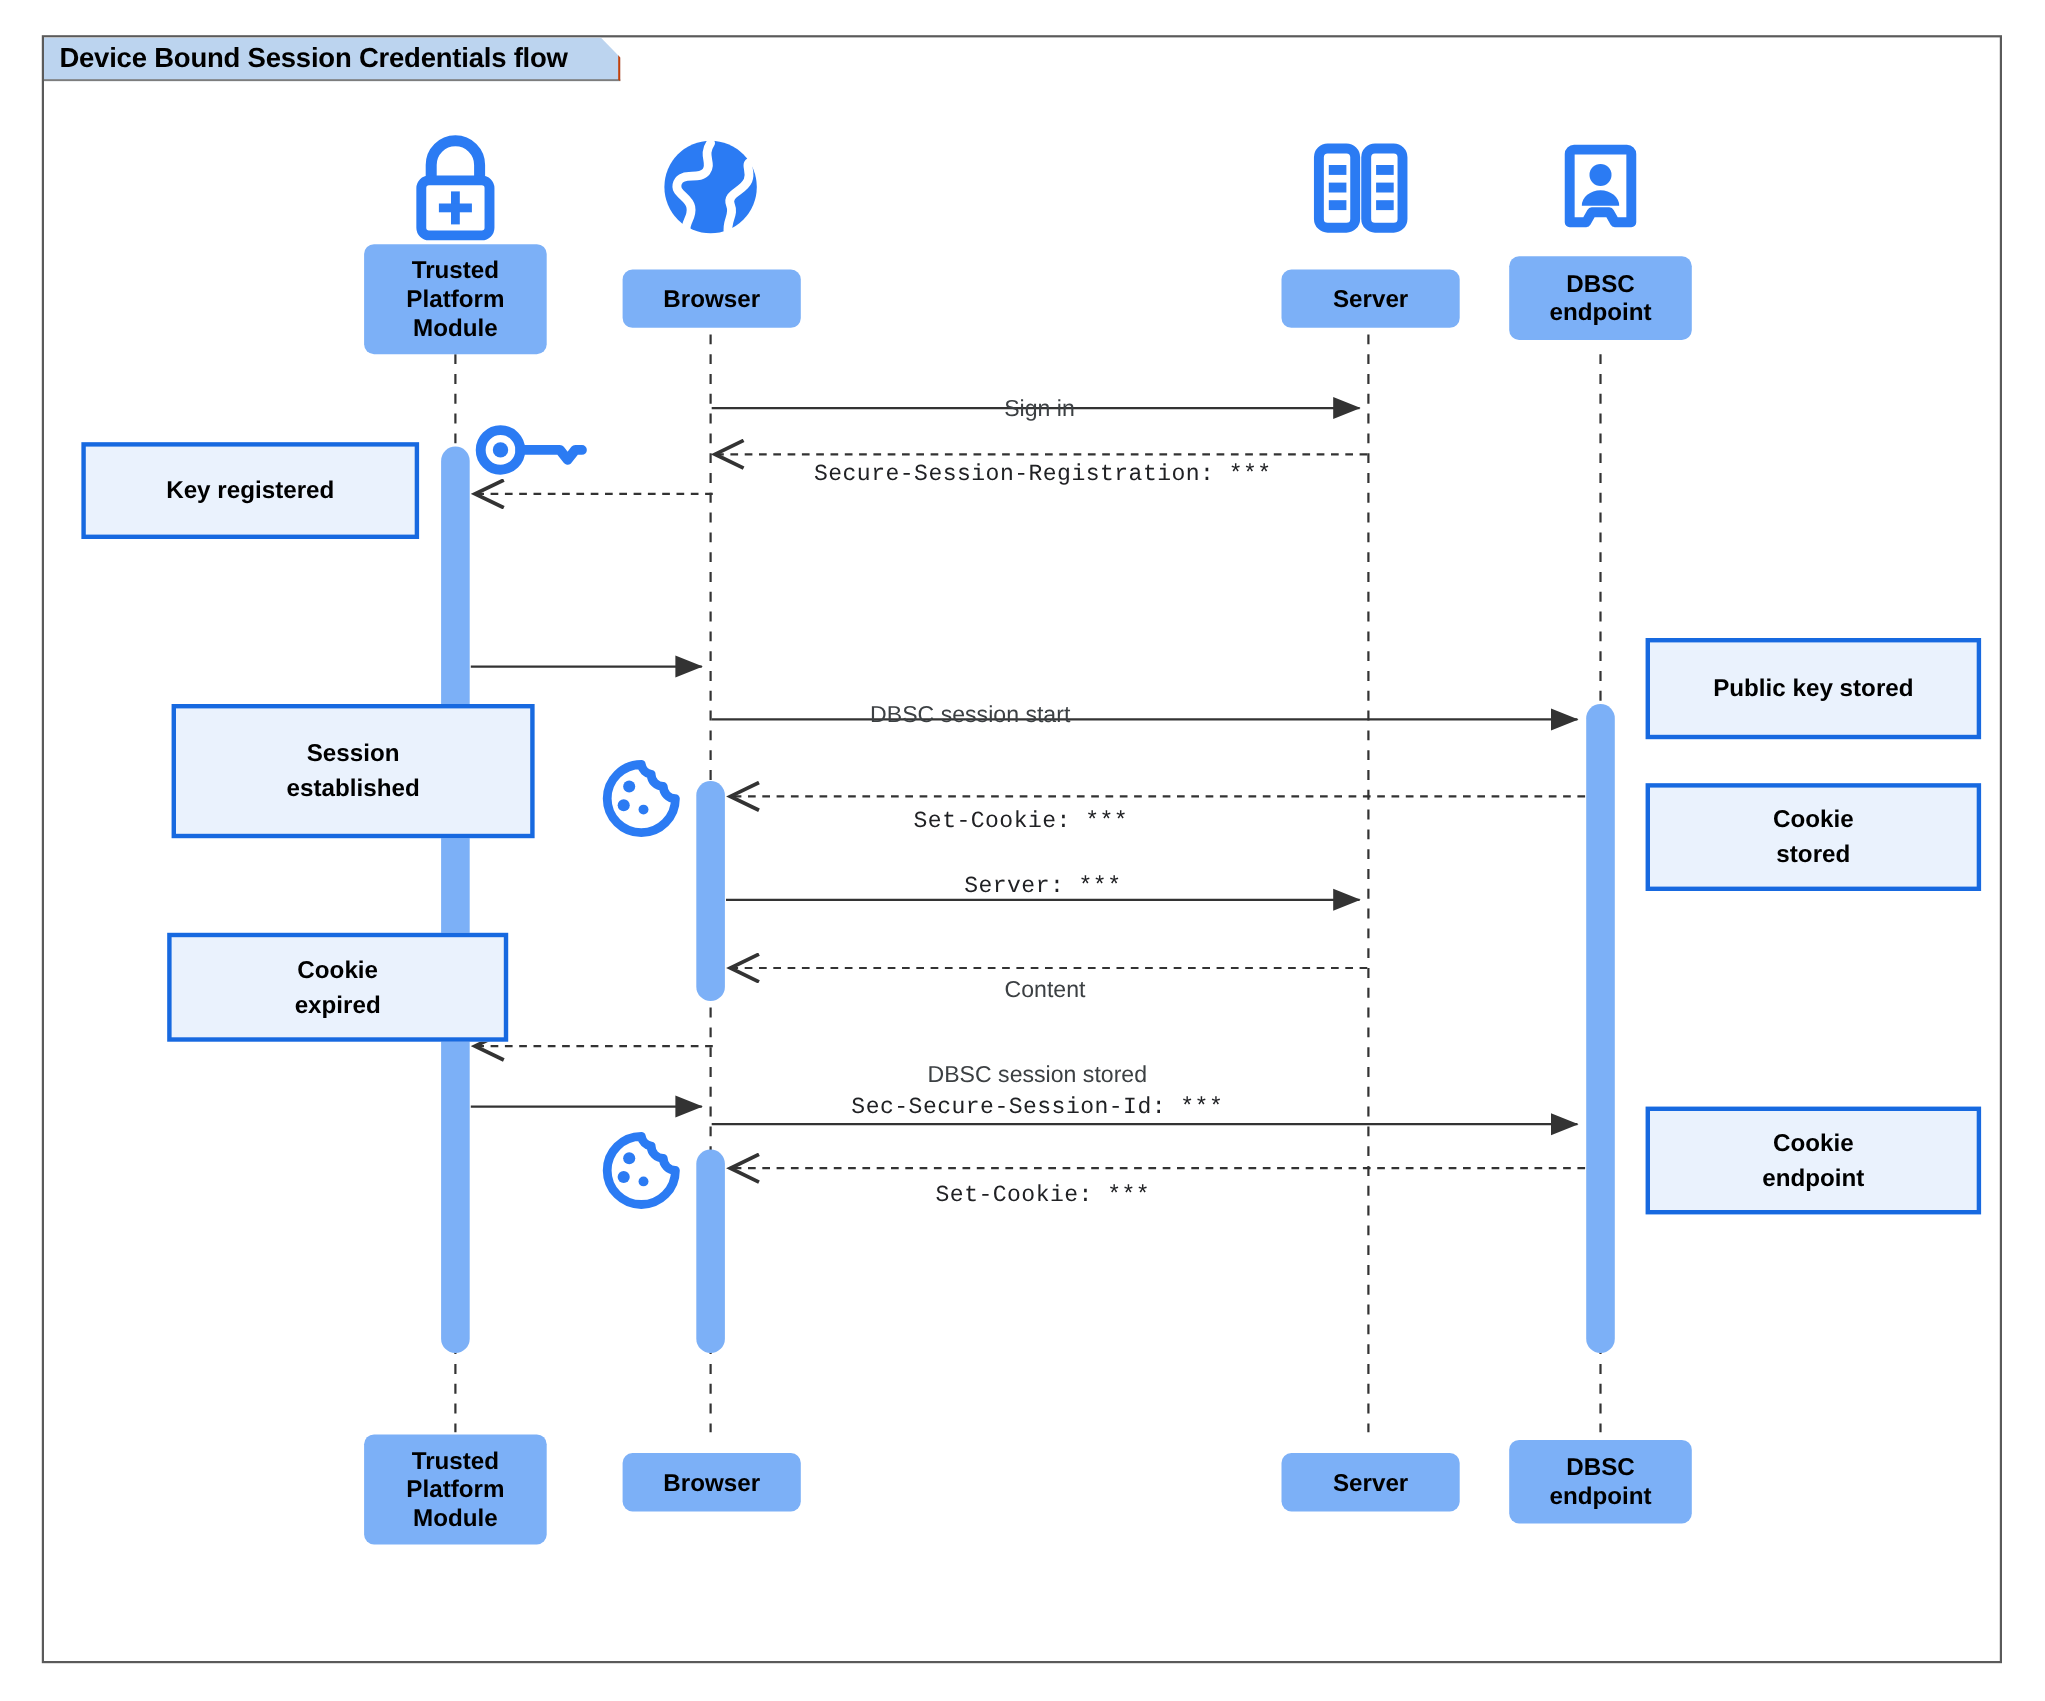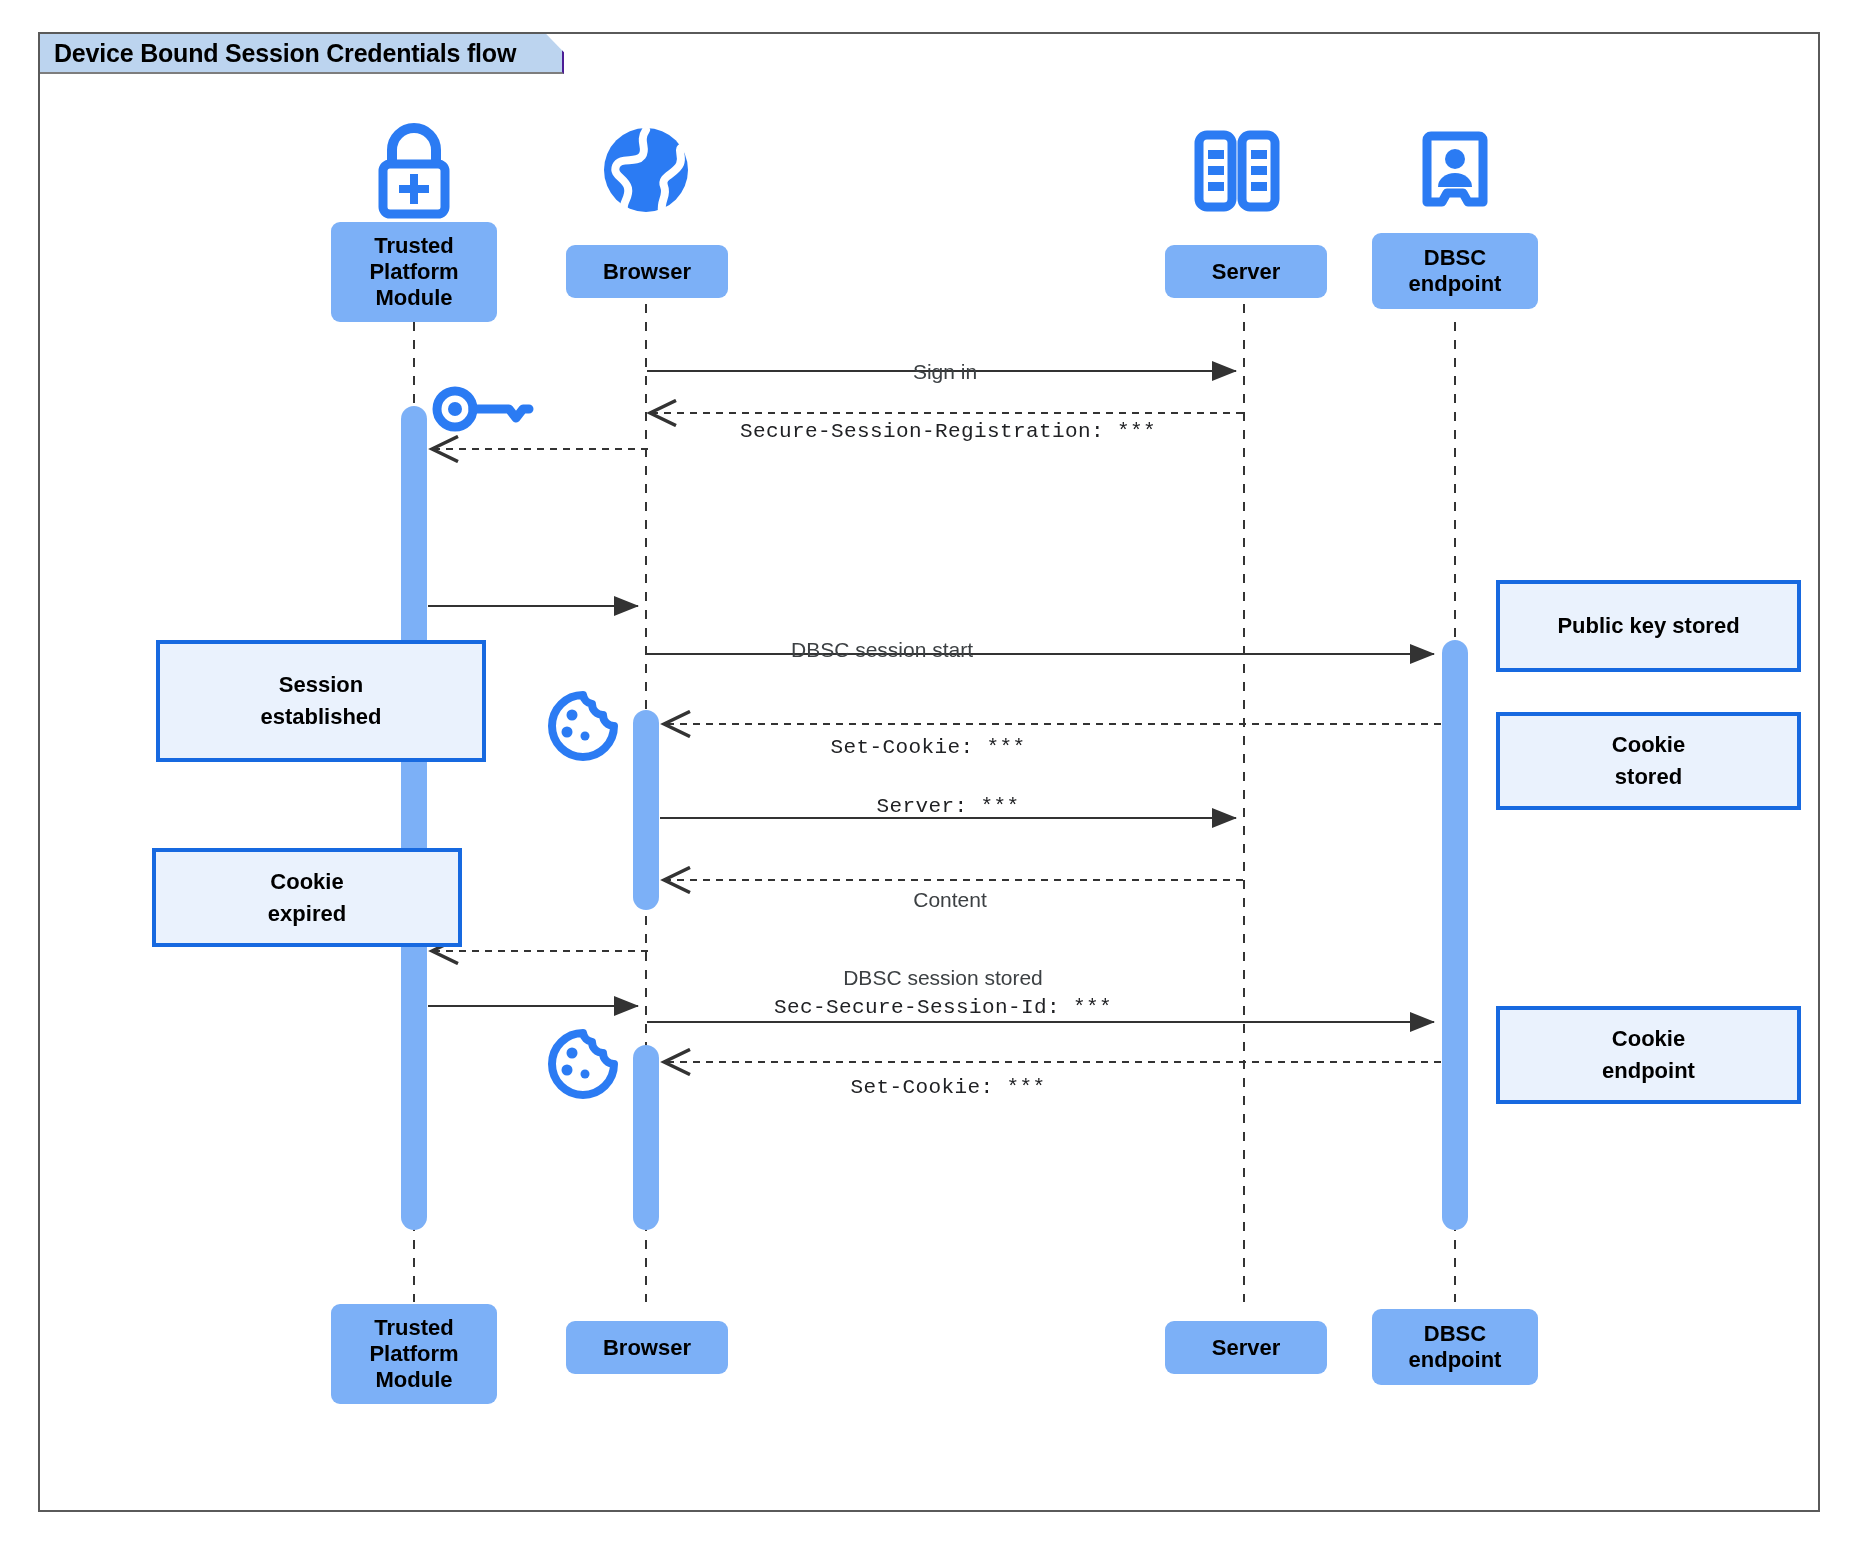--- a/index.html
+++ b/index.html
@@ -27,21 +27,21 @@
     background: #ffffff;
   }
   
   #title-tab {
     position: absolute;
     left: 40px;
     top: 34px;
     height: 40px;
     padding: 0 46px 0 14px;
     background: #bcd4ef;
-    border-right: 2px solid #4c1d95;
+    border-right: 2px solid #c2410c;
     border-bottom: 2px solid #7d7d7d;
     display: flex;
     align-items: center;
     box-sizing: border-box;
     clip-path: polygon(0 0, calc(100% - 18px) 0, 100% 46%, 100% 100%, 0 100%);
   }
   #title-tab .label {
     font-size: 25px;
     font-weight: bold;
     color: #000000;
@@ -258,20 +258,23 @@
     <span>Server</span>
   </div>
 
   <div class="participant" style="left:1372px; top:1309px; width:166px; height:76px;">
     <span>
       <span>DBSC</span><br>
       <span>endpoint</span>
     </span>
   </div>
 
+  <div class="note" style="left:74px; top:402px; width:307px; height:88px;">
+    <span>Key registered</span>
+  </div>
 
   <div class="note" style="left:156px; top:640px; width:330px; height:122px;">
     <span>
       <span>Session</span><br>
       <span>established</span>
     </span>
   </div>
 
   <div class="note" style="left:152px; top:848px; width:310px; height:99px;">
     <span>

